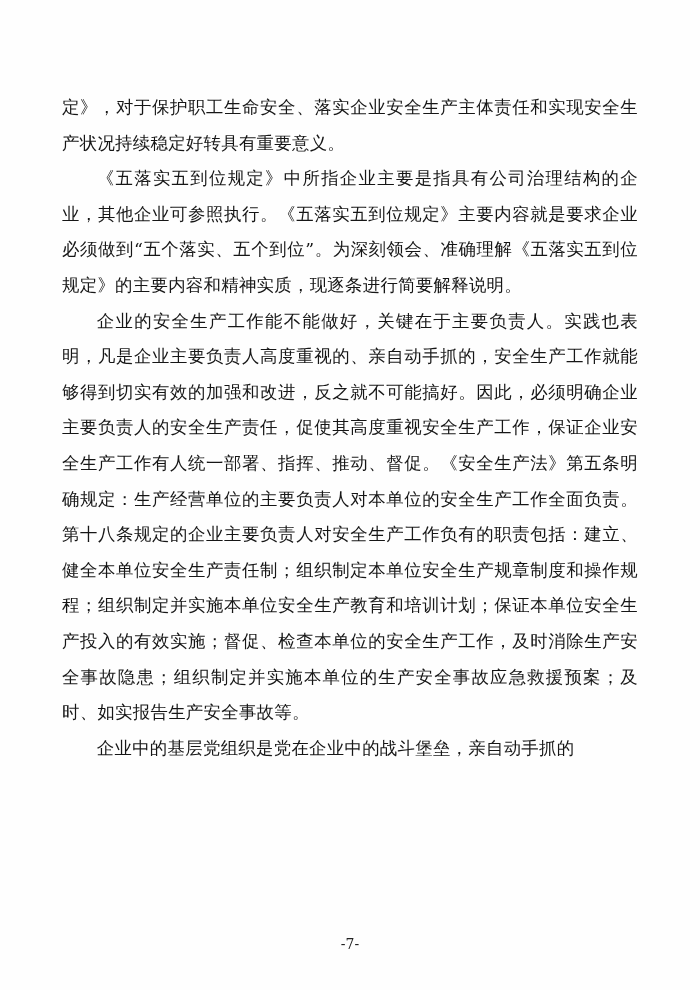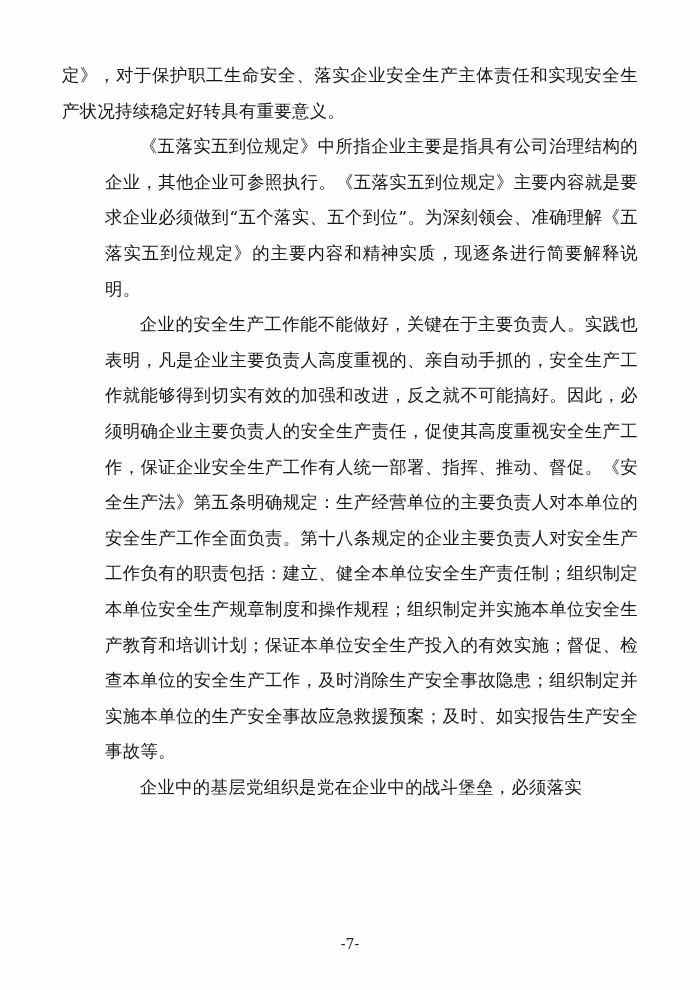--- a/index.html
+++ b/index.html
@@ -12,38 +12,37 @@
     background: #ffffff;
     font-family: "DejaVu Serif", "Liberation Serif", serif;
     color: #1a1a1a;
     overflow: hidden;
   }
   .page {
     position: relative;
     width: 700px;
     height: 990px;
     box-sizing: border-box;
-    padding: 58px 62px 0 62px;
+    padding: 90px 62px 0 62px;
     background: #fefefe;
   }
   .doc-body {
     width: 576px;
   }
   p {
     margin: 0;
     font-size: 17.4px;
     line-height: 35.6px;
     text-align: justify;
     text-justify: inter-ideograph;
     letter-spacing: 0.3px;
     color: #161616;
   }
   p.indent {
     text-indent: 2em;
-    margin-left: 43px;
   }
   p.heading {
     font-weight: bold;
     text-indent: 2em;
     letter-spacing: 0.4px;
   }
   p.bold-block {
     font-weight: bold;
     text-indent: 2em;
     letter-spacing: 0.2px;
@@ -60,16 +59,16 @@
   }
 </style>
 </head>
 <body>
 
 <div class="page">
   <div class="doc-body">
     <p class="plain">定》，对于保护职工生命安全、落实企业安全生产主体责任和实现安全生产状况持续稳定好转具有重要意义。</p>
     <p class="indent">《五落实五到位规定》中所指企业主要是指具有公司治理结构的企业，其他企业可参照执行。《五落实五到位规定》主要内容就是要求企业必须做到“五个落实、五个到位”。为深刻领会、准确理解《五落实五到位规定》的主要内容和精神实质，现逐条进行简要解释说明。</p>
     <p class="indent">企业的安全生产工作能不能做好，关键在于主要负责人。实践也表明，凡是企业主要负责人高度重视的、亲自动手抓的，安全生产工作就能够得到切实有效的加强和改进，反之就不可能搞好。因此，必须明确企业主要负责人的安全生产责任，促使其高度重视安全生产工作，保证企业安全生产工作有人统一部署、指挥、推动、督促。《安全生产法》第五条明确规定：生产经营单位的主要负责人对本单位的安全生产工作全面负责。第十八条规定的企业主要负责人对安全生产工作负有的职责包括：建立、健全本单位安全生产责任制；组织制定本单位安全生产规章制度和操作规程；组织制定并实施本单位安全生产教育和培训计划；保证本单位安全生产投入的有效实施；督促、检查本单位的安全生产工作，及时消除生产安全事故隐患；组织制定并实施本单位的生产安全事故应急救援预案；及时、如实报告生产安全事故等。</p>
-    <p class="indent">企业中的基层党组织是党在企业中的战斗堡垒，必须落实</p>
+    <p class="indent">企业中的基层党组织是党在企业中的战斗堡垒，亲自动手抓的</p>
   </div>
   <div class="footer">-7-</div>
 </div>
 
 </body></html>

